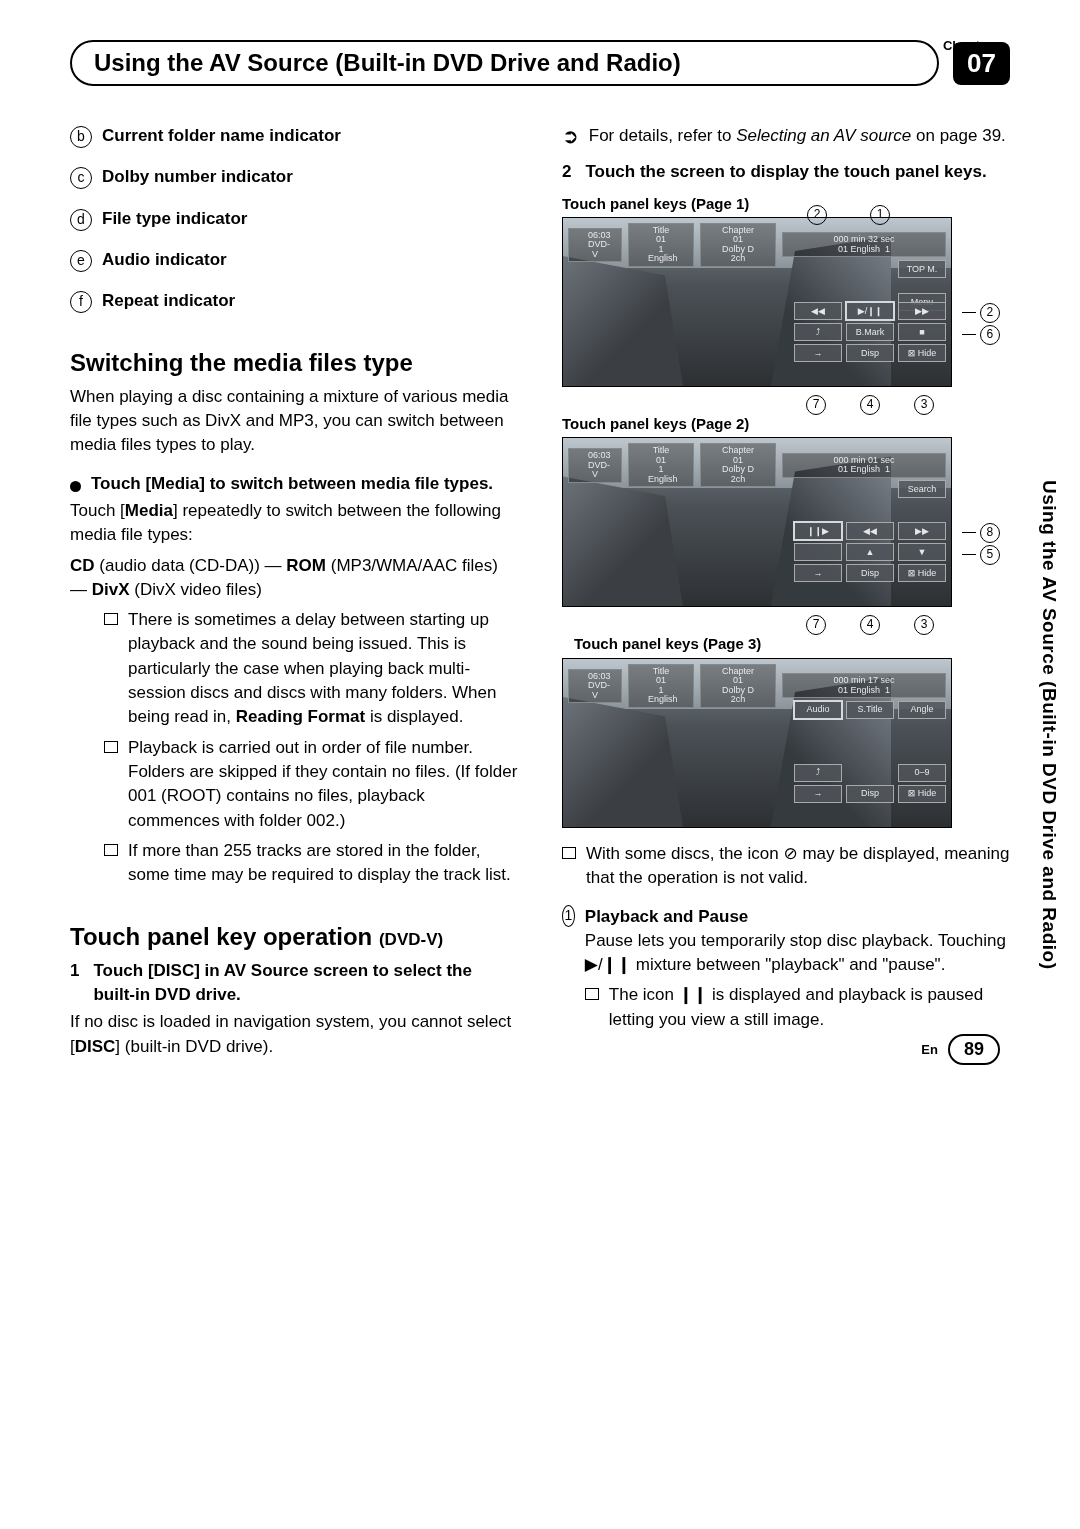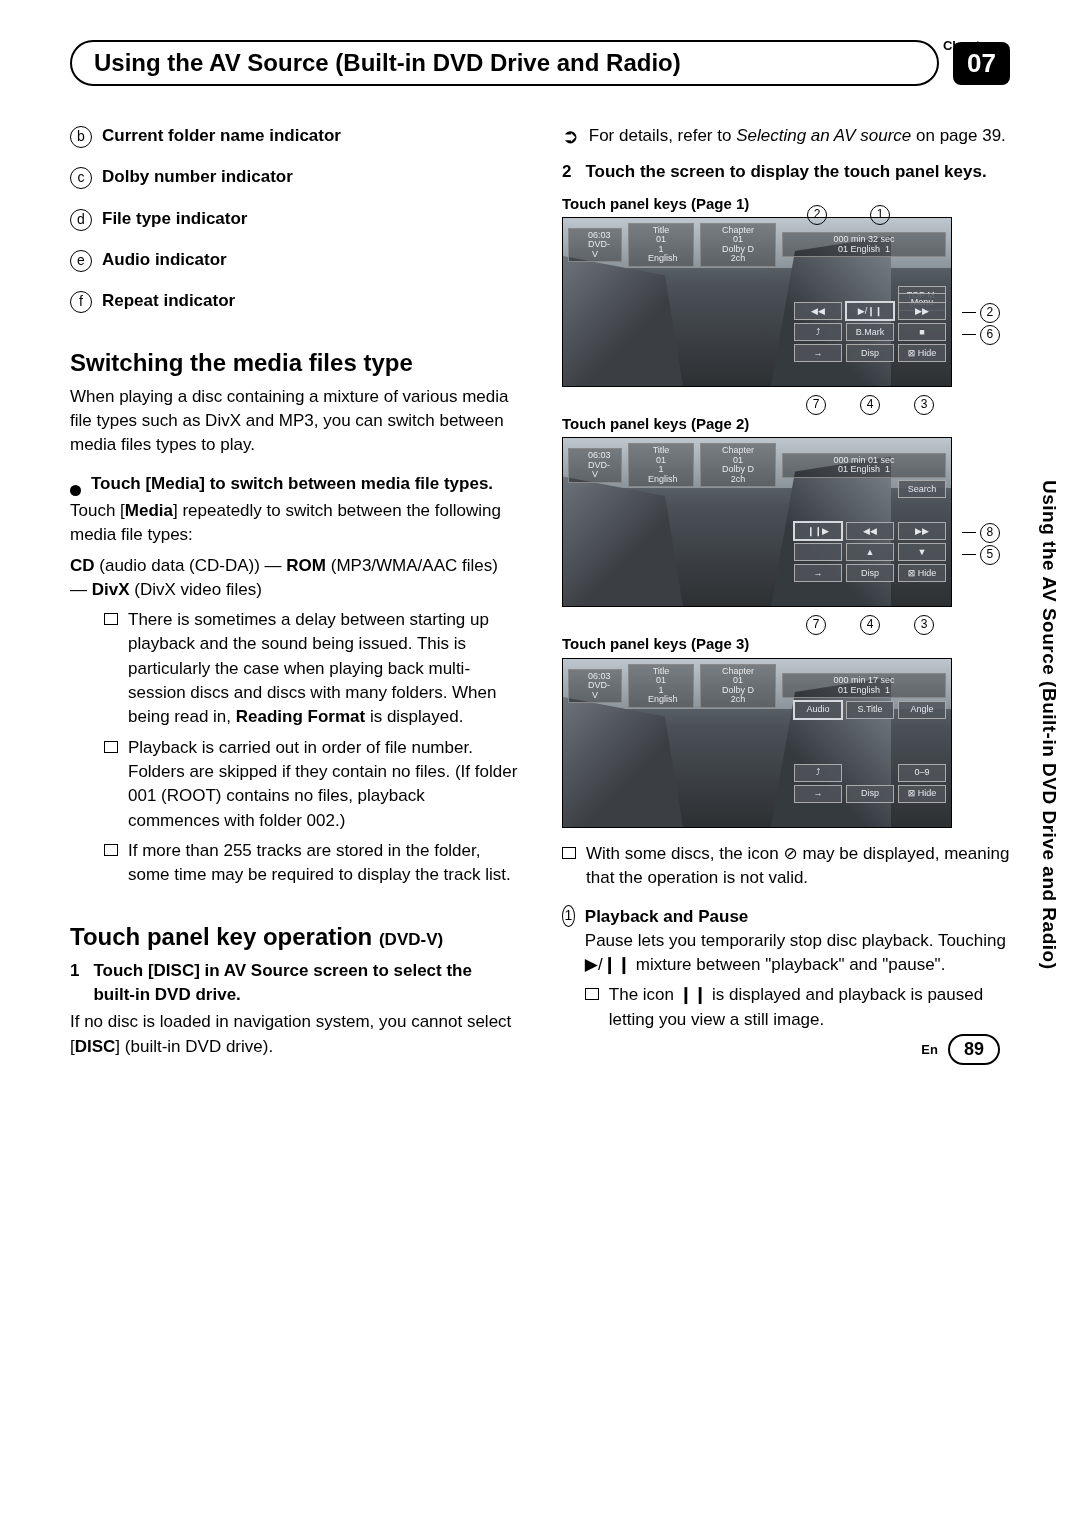--- a/index.html
+++ b/index.html
@@ -7,21 +7,21 @@
   .chapter-label { position: absolute; top: 38px; right: 88px; font-size: 13px; font-weight: bold; }
   .title-bar { display: flex; align-items: center; gap: 14px; margin-bottom: 38px; }
   .title-pill { border: 2.5px solid #000; border-radius: 26px; padding: 7px 22px; font-size: 24px; font-weight: 900; flex: 1; }
   .chapter-badge { background: #000; color: #fff; font-size: 26px; font-weight: 900; padding: 6px 14px; border-radius: 8px; }
   .columns { display: flex; gap: 44px; }
   .col { flex: 1; font-size: 17px; line-height: 1.43; }
   .circled { display: inline-block; border: 1.5px solid #000; border-radius: 50%; width: 22px; height: 22px; text-align: center; font-size: 14px; line-height: 19px; font-weight: normal; }
   .ind-list .row { display: flex; align-items: baseline; gap: 10px; margin-bottom: 17px; font-weight: bold; }
   h2.sect { font-size: 24px; font-weight: 900; margin-top: 36px; margin-bottom: 7px; line-height: 1.18; }
   .body-p { margin-bottom: 6px; }
-  .dot-head { display: flex; align-items: flex-end; gap: 10px; font-weight: bold; font-size: 17px; margin-top: 14px; margin-bottom: 3px; }
+  .dot-head { display: flex; align-items: center; gap: 10px; font-weight: bold; font-size: 17px; margin-top: 14px; margin-bottom: 3px; }
   .dot { display: inline-block; width: 11px; height: 11px; background: #000; border-radius: 50%; margin-top: 5px; flex-shrink: 0; }
   .bullets { padding-left: 34px; }
   .bullets .bi { display: flex; gap: 10px; margin-bottom: 6px; }
   .bullets .mk { flex-shrink: 0; border: 1.5px solid #000; width: 14px; height: 12px; margin-top: 5px; }
   .step-row { display: flex; gap: 14px; font-weight: bold; font-size: 17px; margin-bottom: 3px; }
   .step-row .num { flex-shrink: 0; }
   .arrow-row { display: flex; gap: 10px; margin-bottom: 6px; }
   .arrow { flex-shrink: 0; font-size: 20px; line-height: 1.2; }
   .caption { font-size: 15px; font-weight: bold; margin-top: 8px; margin-bottom: 3px; }
   .panel { border: 1.5px solid #000; width: 390px; height: 170px; margin: 3px 0 6px 0; position: relative; background: linear-gradient(to bottom, #7a838a 0%, #4b5157 40%, #2d3033 100%); overflow: hidden; }
@@ -136,21 +136,21 @@
       <div class="panel">
         <div class="sky"></div>
           <div class="mtn1"></div>
           <div class="mtn2"></div>
         <div class="osd-top">
           <div class="seg" style="width:54px;"><span>06:03</span><br><span>DVD-V</span></div>
           <div class="seg" style="width:66px;"><span>Title  01</span><br><span>1 English</span></div>
           <div class="seg" style="width:76px;"><span>Chapter 01</span><br><span>Dolby D  2ch</span></div>
           <div class="seg" style="flex:1;"><span>000 min  32 sec</span><br><span>01 English</span>&nbsp;&nbsp;<span>1</span></div>
         </div>
-        <div class="btnrow" style="top:42px;margin-top:26px;">
+        <div class="btnrow" style="top:42px;">
             <div class="ub">TOP M.</div>
           </div>
         <div class="btnrow" style="top:75px;padding-left:12px;">
             <div class="ub">Menu</div>
           </div>
         <div class="btnrow" style="top:84px;">
           <div class="ub">◀◀</div>
           <div class="ub sel">▶/❙❙</div>
           <div class="ub">▶▶</div>
         </div>
@@ -205,21 +205,21 @@
           <div class="ub">⊠ Hide</div>
         </div>
       </div>
       <div class="co" style="top:84px; left:400px;">— <span class="circled">8</span></div>
       <div class="co" style="top:106px; left:400px;">— <span class="circled">5</span></div>
       <div class="co" style="top:176px; left:244px;"><span class="circled">7</span></div>
       <div class="co" style="top:176px; left:298px;"><span class="circled">4</span></div>
       <div class="co" style="top:176px; left:352px;"><span class="circled">3</span></div>
     </div>
 
-    <div class="caption" style="margin-top:26px;">Touch panel keys (Page 3)</div>
+    <div class="caption" style="margin-top:26px;margin-left:12px;">Touch panel keys (Page 3)</div>
     <div class="panel">
       <div class="sky"></div>
         <div class="mtn1"></div>
         <div class="mtn2"></div>
       <div class="osd-top">
         <div class="seg" style="width:54px;"><span>06:03</span><br><span>DVD-V</span></div>
         <div class="seg" style="width:66px;"><span>Title  01</span><br><span>1 English</span></div>
         <div class="seg" style="width:76px;"><span>Chapter 01</span><br><span>Dolby D  2ch</span></div>
         <div class="seg" style="flex:1;"><span>000 min  17 sec</span><br><span>01 English</span>&nbsp;&nbsp;<span>1</span></div>
       </div>

